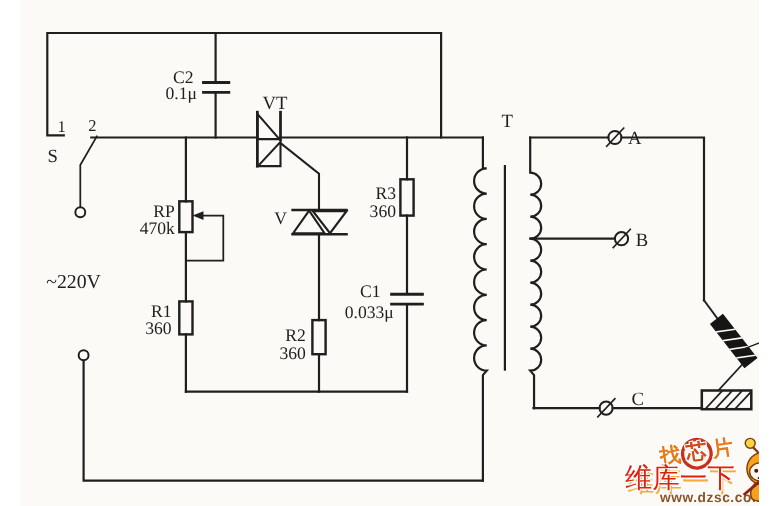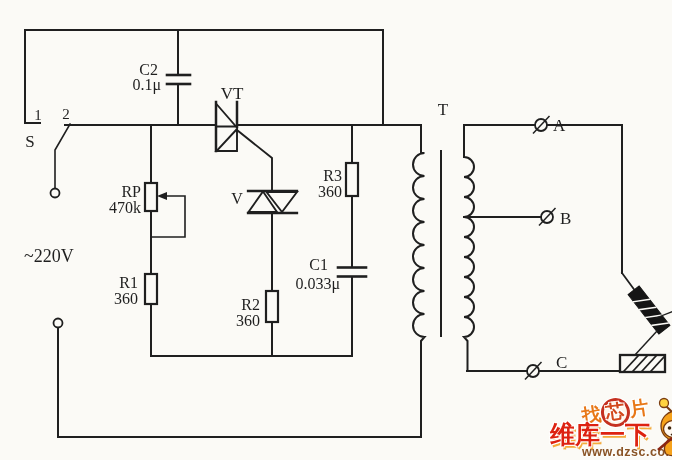--- a/index.html
+++ b/index.html
@@ -1,38 +1,39 @@
 <!DOCTYPE html>
 <html><head>
 <meta charset="utf-8">
 <style>
   html,body{margin:0;padding:0;}
   #stage{
     position:relative;width:672px;height:460px;
     background:#fbfaf6;overflow:hidden;
     font-family:"Liberation Serif", serif;
+    margin-left:18px;
   }
   #schematic{position:absolute;left:0;top:0;}
   #schematic path,#schematic polyline{fill:none;}
   .lbl{fill:#1f1f1f;font-family:"Liberation Serif",serif;}
   
   #watermark{position:absolute;left:548px;top:390px;width:152px;height:70px;
     font-family:"Liberation Sans",sans-serif;}
   #wm-slogan{
     position:absolute;left:34px;top:8px;transform:rotate(-8deg);
     font-weight:bold;font-size:19px;color:#e87818;white-space:nowrap;
     text-shadow:-1px -1px 0 #fff,1px -1px 0 #fff,-1px 1px 0 #fff,1px 1px 0 #fff;
   }
   #wm-slogan .ring{
     display:inline-block;border:3px solid #c53020;border-radius:50%;
     padding:1px 2px 3px 2px;background:rgba(255,244,230,.75);
     box-shadow:0 0 0 1px #fff;color:#d2491d;line-height:1;
   }
   #wm-brand{
-    position:absolute;left:2px;top:28px;font-weight:bold;font-size:25px;
+    position:absolute;left:2px;top:28px;font-weight:normal;font-size:25px;
     letter-spacing:0px;color:#dd2211;white-space:nowrap;
     text-shadow:-1px -1px 0 #fff,1px -1px 0 #fff,-1px 1px 0 #fff,1px 1px 0 #fff,2px 3px 0 rgba(243,166,49,.95);
   }
   #wm-url{
     position:absolute;left:34px;top:55px;font-weight:bold;font-size:12.5px;
     color:#8a5426;letter-spacing:.5px;white-space:nowrap;
     text-shadow:1px 1px 0 rgba(255,255,255,.8);
   }
   #wm-mascot{position:absolute;left:100px;top:2px;}
 </style>

